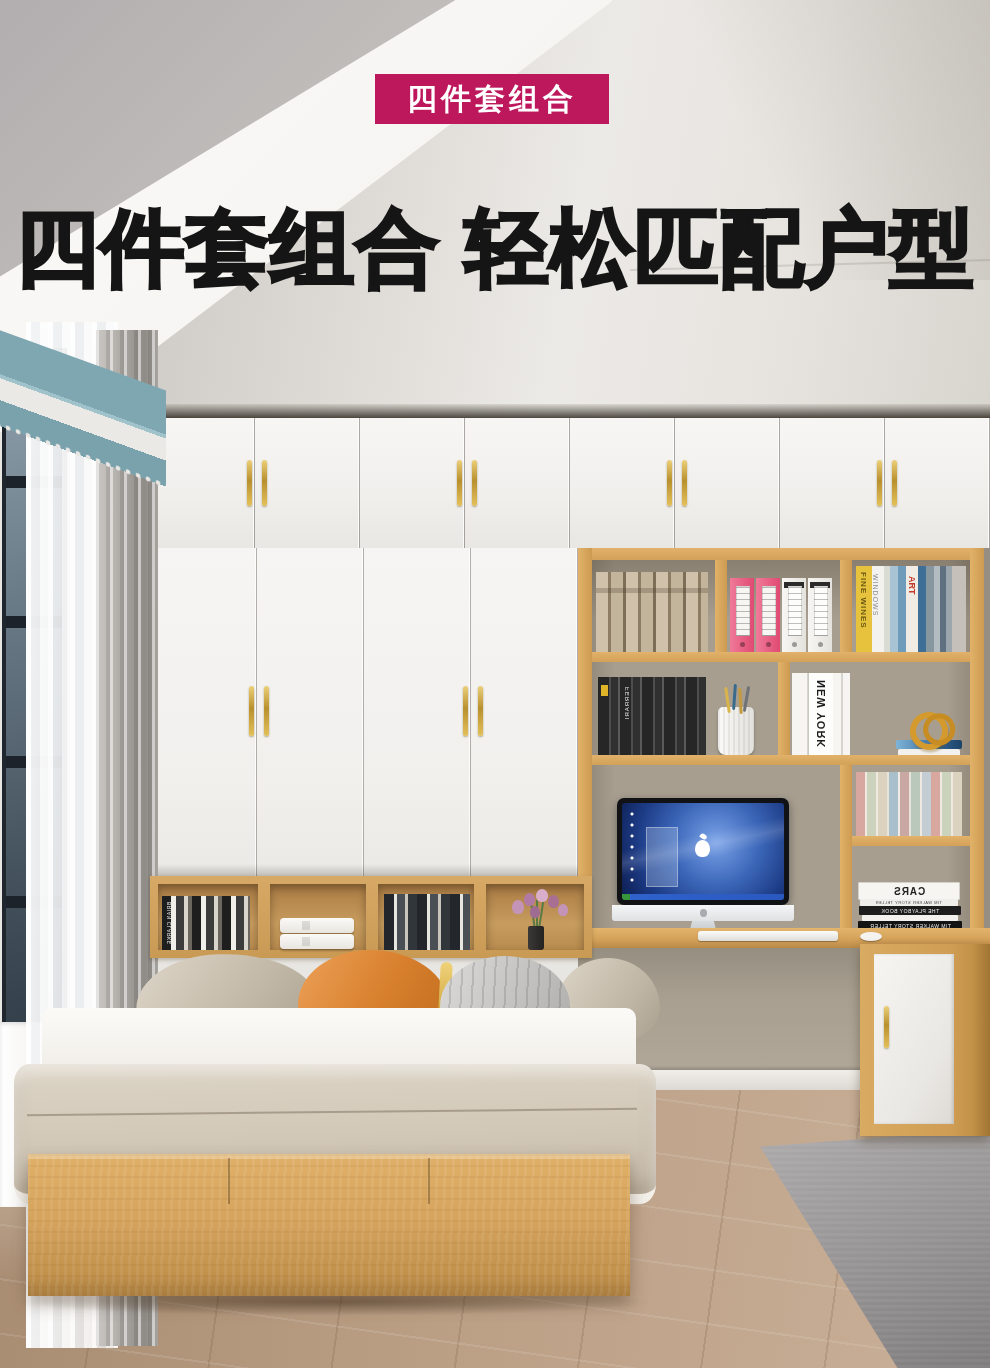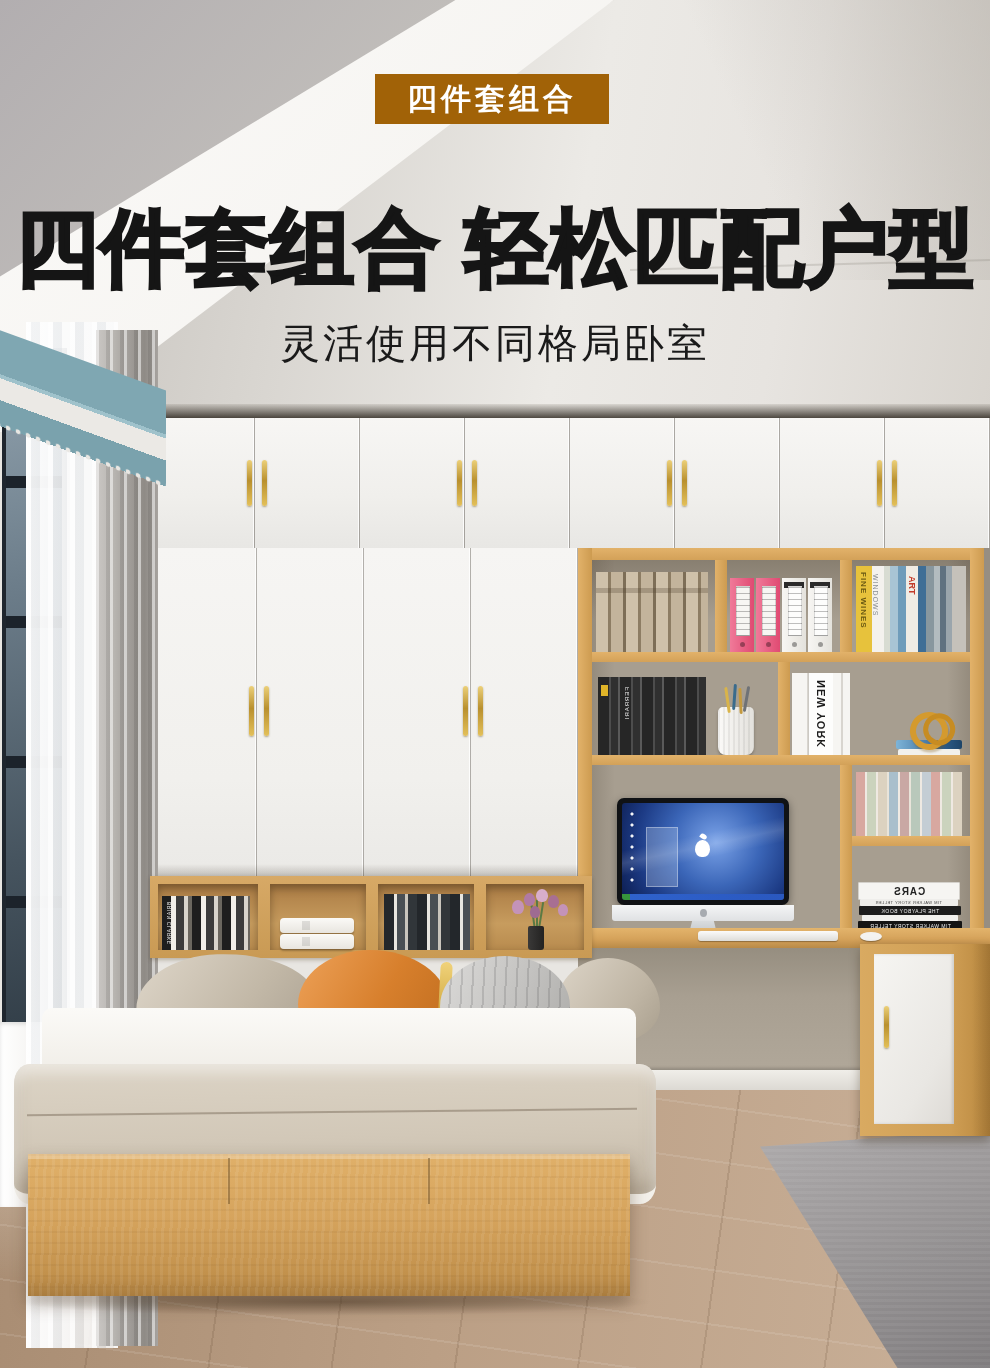--- a/index.html
+++ b/index.html
@@ -284,21 +284,21 @@
     box-shadow:0 8px 16px rgba(70,50,30,.38);}
   .bbase::before{content:"";position:absolute;left:0;right:0;top:0;height:5px;background:rgba(255,255,255,.25);}
   .seam{position:absolute;top:4px;width:2px;height:46px;background:rgba(100,70,30,.45);}
   .sm1{left:200px;}
   .sm2{left:400px;}
   .bshadow{left:4px;top:344px;width:644px;height:28px;
     background:radial-gradient(ellipse at 50% 50%,rgba(60,45,30,.45),rgba(60,45,30,0) 70%);}
 
   
   .overlay{left:0;top:0;width:990px;height:440px;z-index:20;}
-  .badge{left:375px;top:74px;width:234px;height:50px;background:#a16207;color:#ffffff;
+  .badge{left:375px;top:74px;width:234px;height:50px;background:#be185d;color:#ffffff;
     display:flex;align-items:center;justify-content:center;
     font-size:30px;font-weight:600;letter-spacing:4px;}
   .title{left:0;top:146px;width:990px;text-align:center;white-space:nowrap;
     font-size:84px;font-weight:900;color:#151515;-webkit-text-stroke:3px #151515;
     letter-spacing:1px;line-height:1.1;}
   .subtitle{left:0;top:276px;width:990px;text-align:center;
     font-size:40px;font-weight:500;color:#1a1a1a;letter-spacing:3px;}
 </style>
 </head>
 <body>
@@ -481,16 +481,15 @@
     <div class="a bshadow"></div>
     <div class="a bbase">
       <span class="seam sm1"></span>
       <span class="seam sm2"></span>
     </div>
   </div>
 
   <div class="a overlay">
     <div class="a badge">四件套组合</div>
     <h1 class="a title">四件套组合 轻松匹配户型</h1>
-    <p class="a subtitle">灵活使用不同格局卧室</p>
   </div>
 
 </div>
 
 </body></html>

